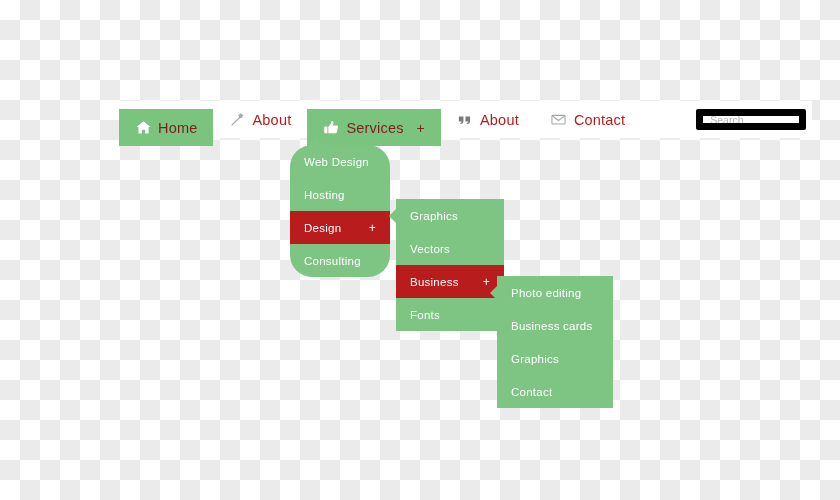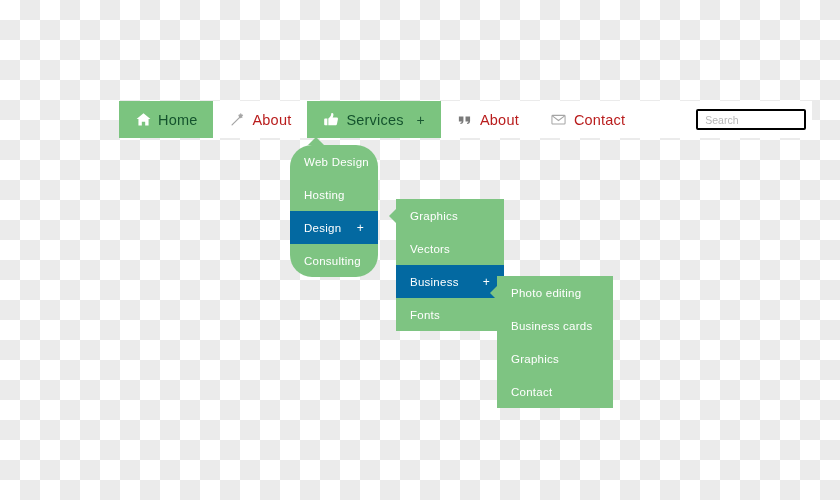--- a/index.html
+++ b/index.html
@@ -46,21 +46,22 @@
     height: 37px;
     box-sizing: border-box;
     font-size: 14.5px;
     color: #b91c1c;
     background: #ffffff;
     white-space: nowrap;
     letter-spacing: 0.2px;
   }
   .menu-item.active {
     background: #7bc47f;
-    color: #14532d;
+    color: #7f1d1d;
+    margin-top: 8px;
   }
   .menu-item .ico {
     display: inline-flex;
     align-items: center;
     justify-content: center;
     width: 16px;
     height: 16px;
     flex: none;
   }
   .menu-item .ico svg { display: block; }
@@ -77,21 +78,21 @@
     align-items: center;
     height: 37px;
     padding-left: 55px;
     background: #ffffff;
     padding-right: 6px;
   }
   .search-box {
     width: 110px;
     height: 21px;
     box-sizing: border-box;
-    border: 2px solid #000000;
+    border: 7px solid #000000;
     border-radius: 2px;
     background: #ffffff;
     font-family: "Liberation Sans", sans-serif;
     font-size: 10.5px;
     color: #b7b7b7;
     padding: 0 7px;
     outline: none;
   }
   .search-box::placeholder { color: #b7b7b7; }
 
@@ -106,21 +107,21 @@
     display: flex;
     align-items: center;
     padding: 0 14px;
     box-sizing: border-box;
     font-size: 11.5px;
     color: #ffffff;
     letter-spacing: 0.25px;
     white-space: nowrap;
   }
   .dd-row.hl {
-    background: #0369a1;
+    background: #b91c1c;
   }
   .dd-row .label { flex: 1 1 auto; }
   .dd-row .plus {
     flex: none;
     font-size: 12px;
     line-height: 1;
     color: #ffffff;
     padding-left: 8px;
   }
 
@@ -135,21 +136,21 @@
   
   .caret-left {
     position: absolute;
     width: 0; height: 0;
     border-top: 7px solid transparent;
     border-bottom: 7px solid transparent;
     border-right: 7px solid #7ec482;
   }
 
   
-  #dd-services { left: 290px; top: 145px; width: 88px; border-radius: 22px; }
+  #dd-services { left: 290px; top: 145px; width: 100px; border-radius: 22px; }
   #dd-services .caret-up { left: 18px; top: -8px; }
 
   
   #dd-design { left: 396px; top: 199px; width: 108px; }
   #dd-design .caret-left { left: -7px; top: 10px; }
 
   
   #dd-photoshop { left: 497px; top: 276px; width: 116px; }
   #dd-photoshop .caret-left { left: -7px; top: 10px; }
 </style>

